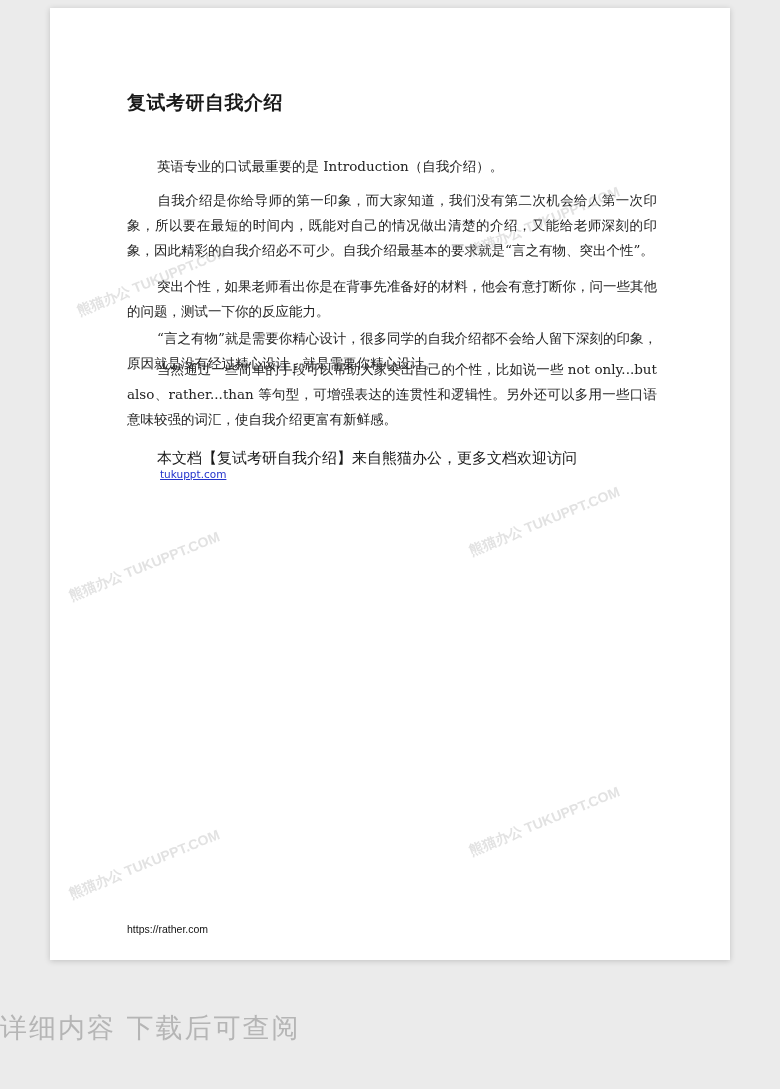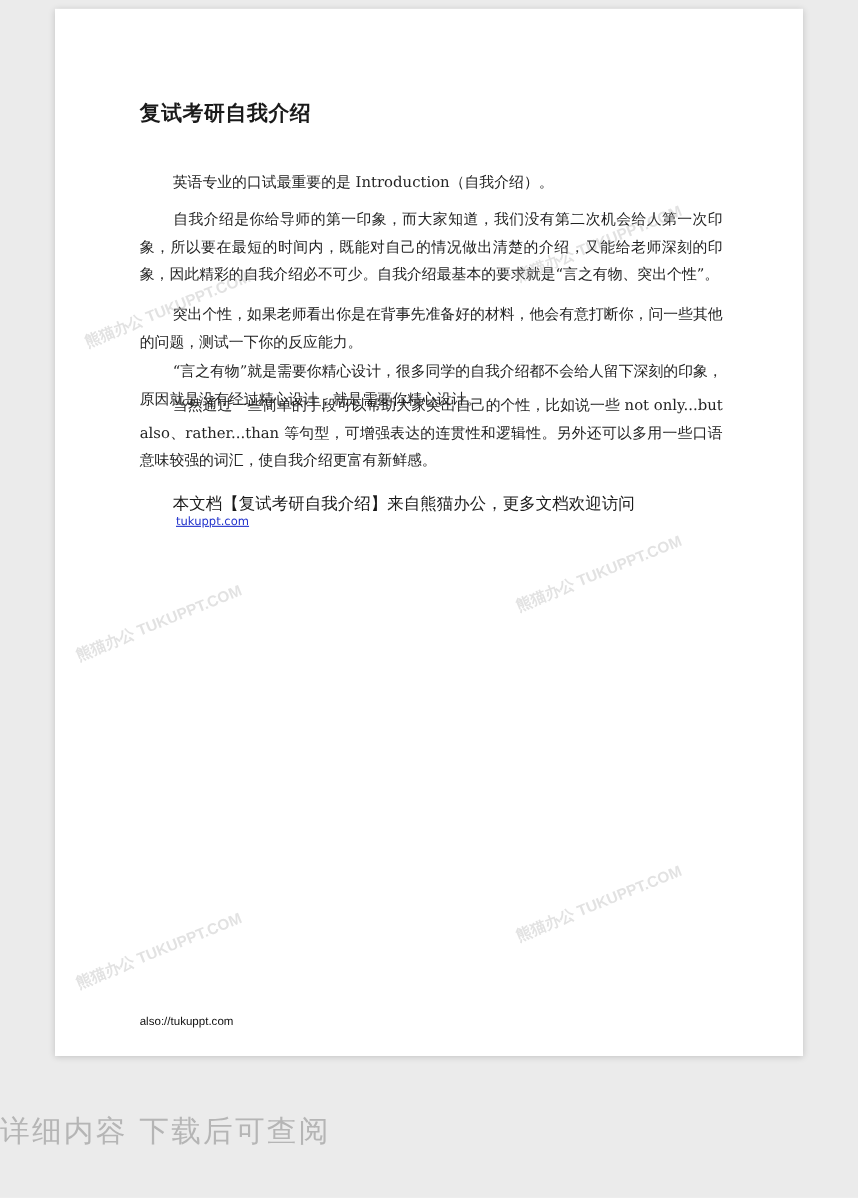--- a/index.html
+++ b/index.html
@@ -148,21 +148,21 @@
       <span class="ind"></span><span>“言之有物”就是需要你精心设计，很多同学的自我介绍都不会给人留下深刻的印象，原因就是没有经过精心设计，就是需要你精心设计。</span>
     </div>
 
     <div class="para" id="p5">
       <span class="ind"></span><span>当然通过一些简单的手段可以帮助大家突出自己的个性，比如说一些 not only...but also、rather...than 等句型，可增强表达的连贯性和逻辑性。另外还可以多用一些口语意味较强的词汇，使自我介绍更富有新鲜感。</span>
     </div>
 
     <div class="footer-note">本文档【复试考研自我介绍】来自熊猫办公，更多文档欢迎访问</div>
     <a class="footer-link">tukuppt.com</a>
 
-    <div class="page-url">also://tukuppt.com</div>
+    <div class="page-url">https://rather.com</div>
 
     <div class="watermark wm-a">熊猫办公 TUKUPPT.COM</div>
     <div class="watermark wm-b">熊猫办公 TUKUPPT.COM</div>
     <div class="watermark wm-c">熊猫办公 TUKUPPT.COM</div>
     <div class="watermark wm-d">熊猫办公 TUKUPPT.COM</div>
     <div class="watermark wm-e">熊猫办公 TUKUPPT.COM</div>
     <div class="watermark wm-f">熊猫办公 TUKUPPT.COM</div>
 
   </div>
 </div>

